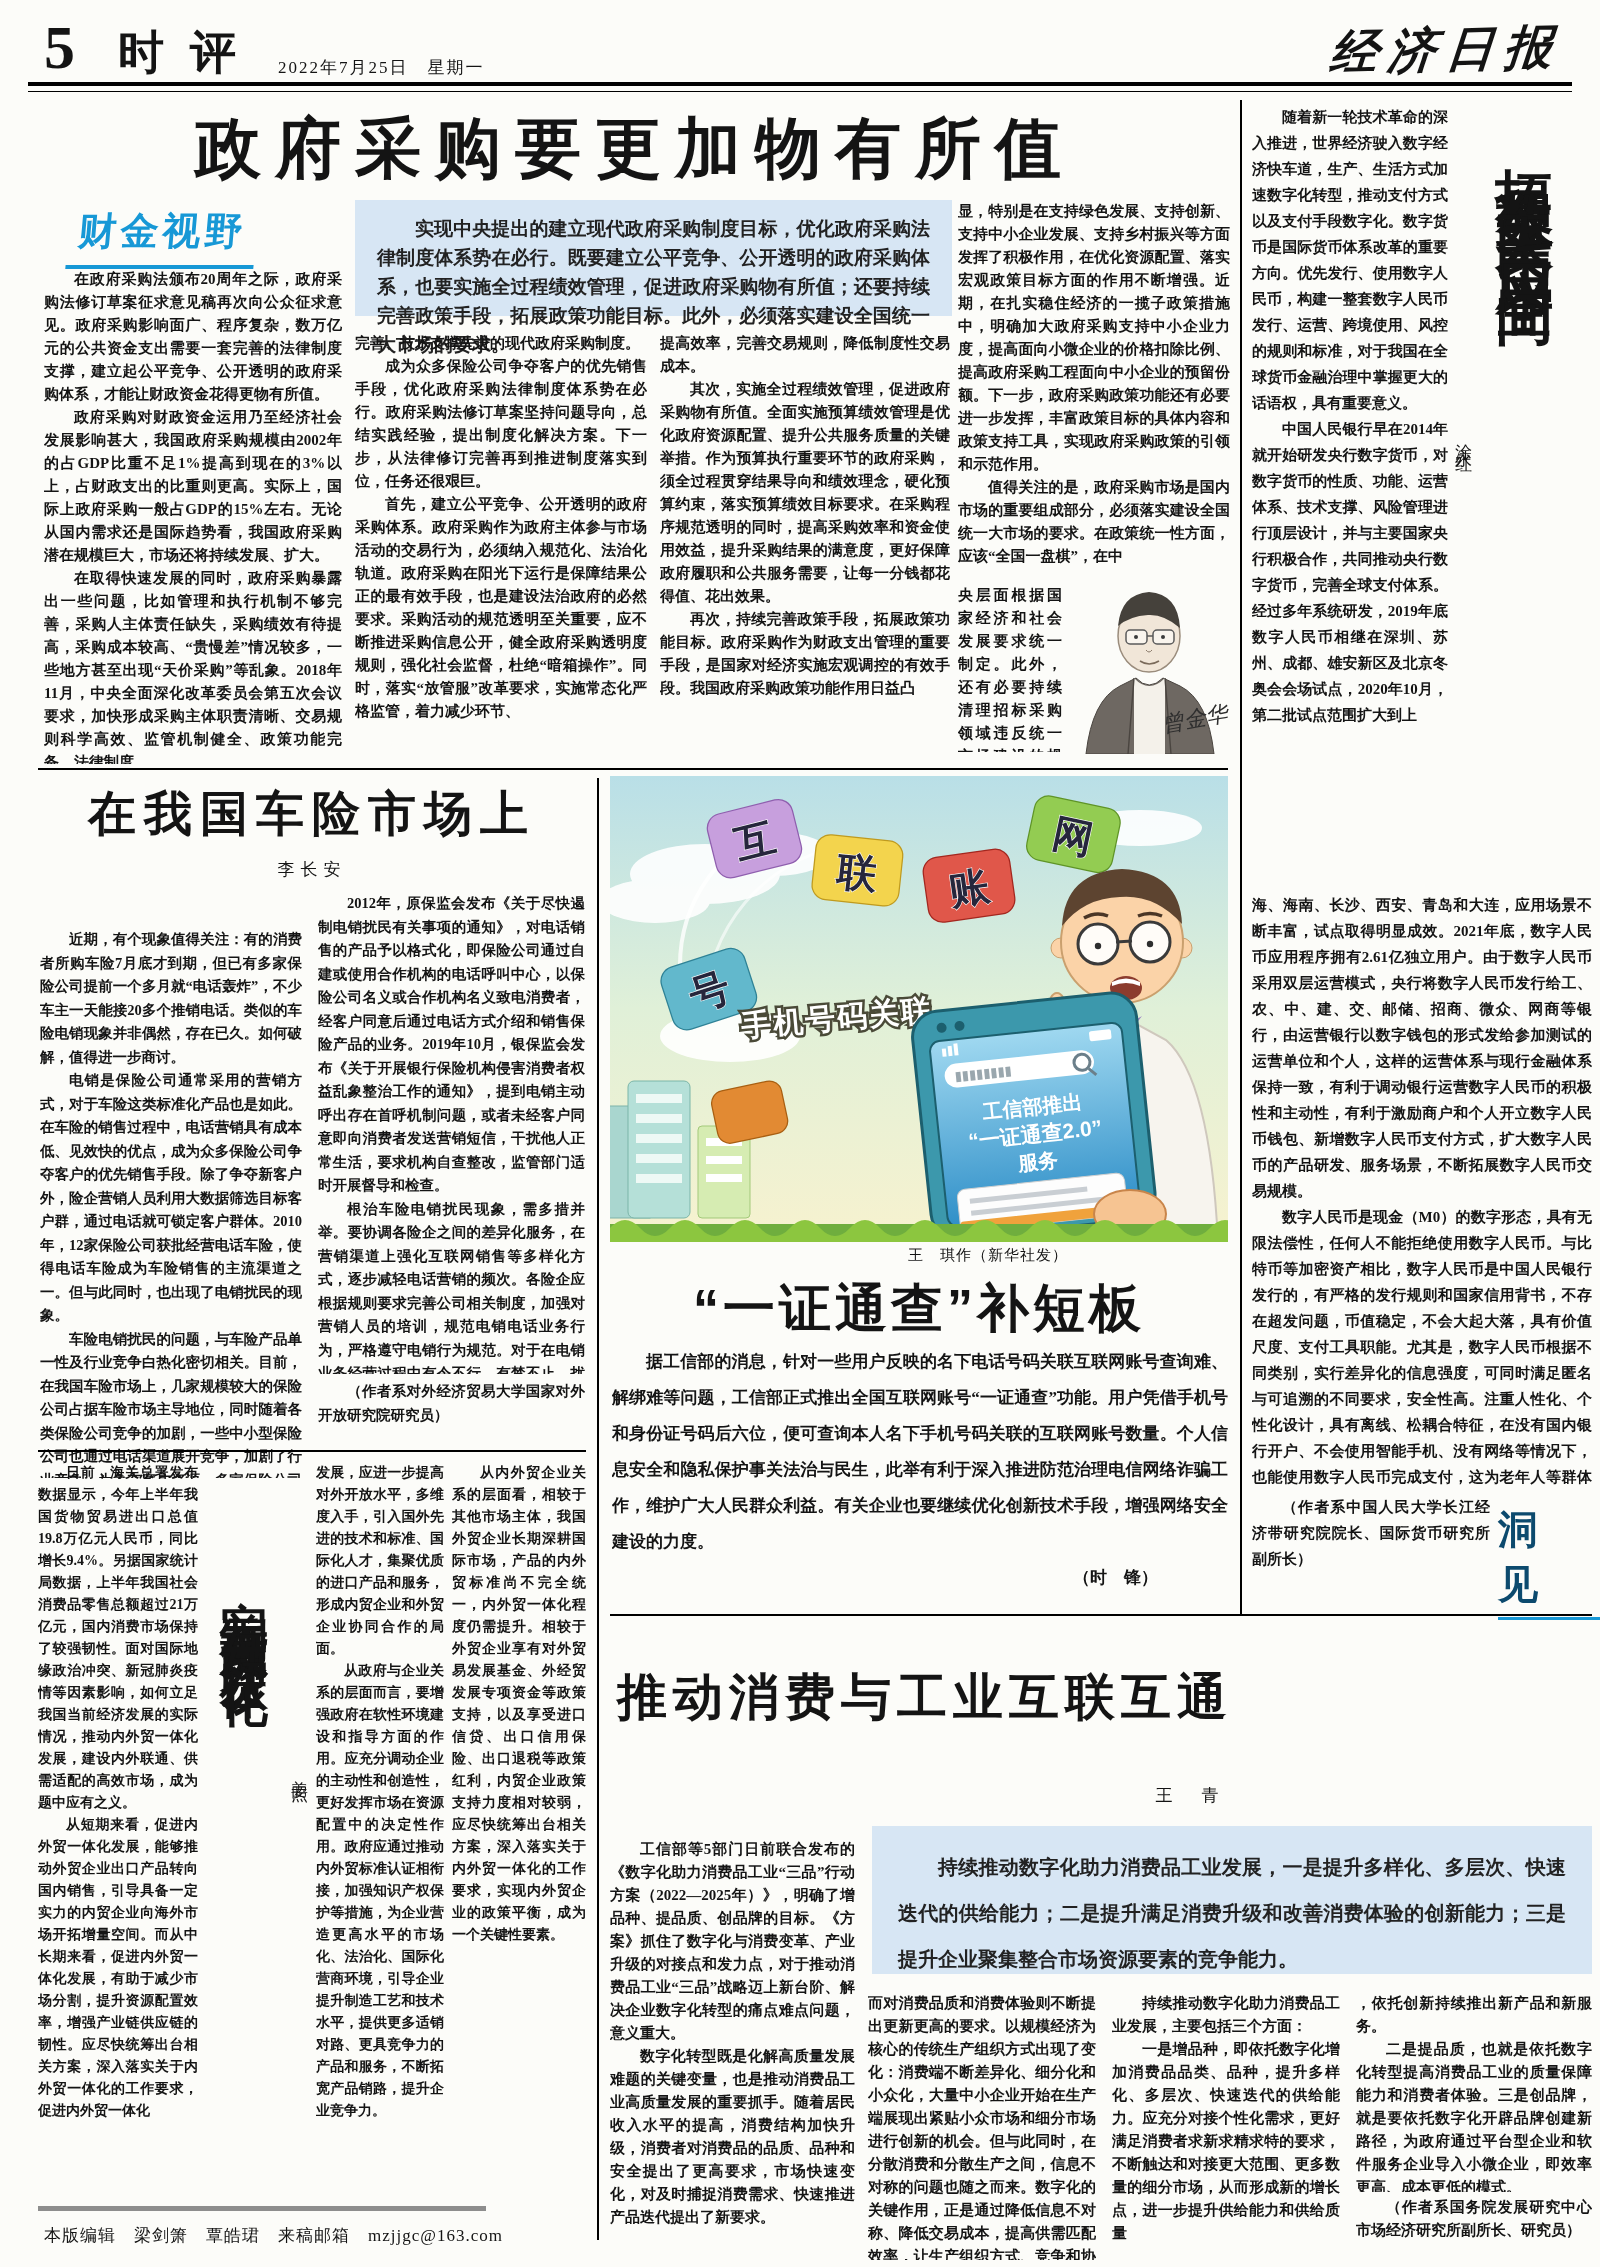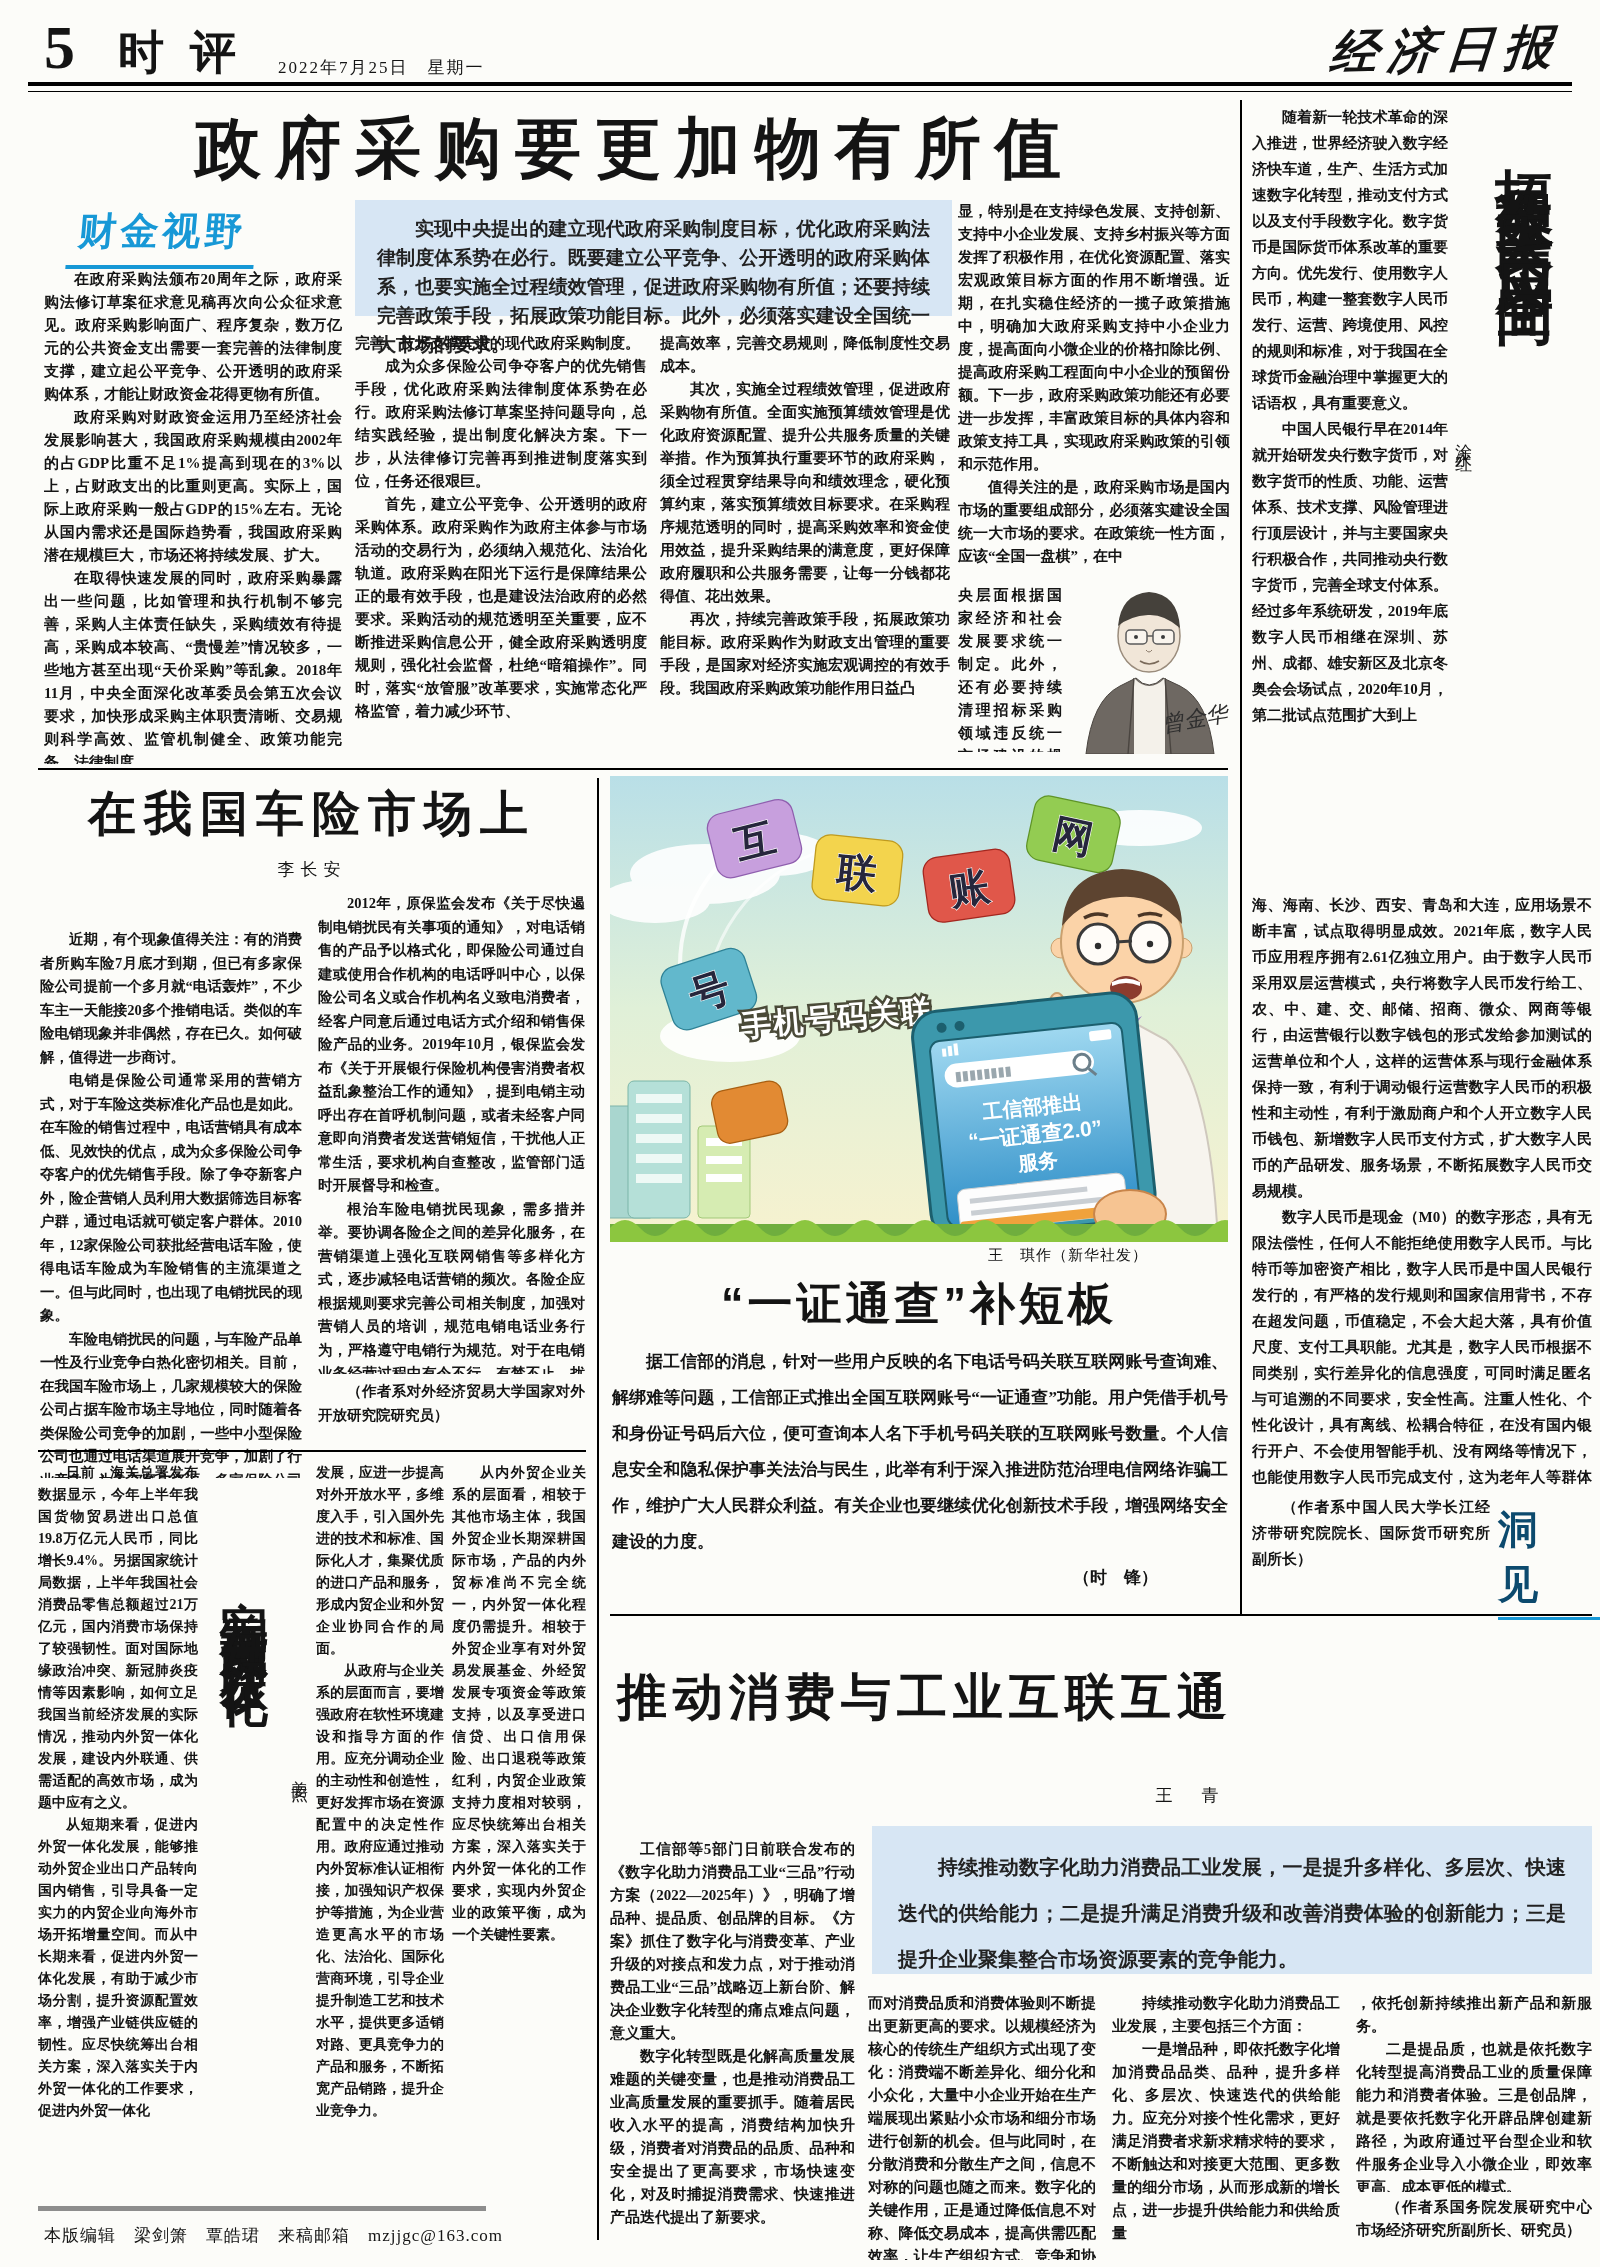--- a/index.html
+++ b/index.html
@@ -17,39 +17,39 @@
   .vrule{background:#000;width:2px;}
   
   .pagenum{font-size:62px;font-weight:900;font-family:"Liberation Serif",serif;}
   .section-name{font-size:46px;font-weight:900;letter-spacing:26px;}
   .date-line{font-size:17px;letter-spacing:2px;}
   .masthead{font-size:48px;font-weight:900;font-style:italic;letter-spacing:10px;transform:rotate(-1.5deg) skewX(-6deg);}
   .dbl-rule{border-top:4px solid #000;border-bottom:1px solid #000;height:5px;}
   
   .main-headline{font-size:66px;font-weight:900;letter-spacing:14px;text-align:center;font-family:"Liberation Sans",sans-serif;}
   .car-headline{font-size:48px;font-weight:900;letter-spacing:8px;text-align:center;}
-  .check-headline{font-size:45px;font-weight:900;letter-spacing:4px;text-align:center;font-family:"Liberation Sans",sans-serif;}
+  .check-headline{font-size:52px;font-weight:900;letter-spacing:4px;text-align:center;font-family:"Liberation Sans",sans-serif;}
   .consume-headline{font-size:50px;font-weight:900;letter-spacing:6px;text-align:center;font-family:"Liberation Sans",sans-serif;}
   .vtitle{writing-mode:vertical-rl;font-family:"Liberation Sans",sans-serif;font-weight:900;}
   .vtitle-right{font-size:58px;letter-spacing:12px;}
   .vtitle-trade{font-size:48px;letter-spacing:8px;}
   .vauthor{writing-mode:vertical-rl;font-size:17px;letter-spacing:6px;}
   .author-line{font-size:17px;text-align:center;letter-spacing:6px;}
   .blue-label{color:#1798d6;font-weight:900;font-family:"Liberation Sans",sans-serif;font-size:38px;
               letter-spacing:4px;border-bottom:4px solid #1798d6;padding:0 10px 8px 10px;transform:skewX(-5deg);}
   .tag-label{color:#0c4a6e;font-weight:900;font-family:"Liberation Sans",sans-serif;font-size:40px;
              letter-spacing:12px;border-bottom:3px solid #1798d6;padding-bottom:5px;}
   .lede-box{background:#d7e6f4;font-family:"Liberation Sans",sans-serif;font-weight:700;color:#222;
             text-align:justify;}
   .lede-main{font-size:19px;line-height:29px;padding:14px 22px;}
   .lede-consume{font-size:20px;line-height:46px;padding:18px 26px;}
   .lede-box p{margin:0;text-indent:2em;}
   .fnote p{text-indent:2em;}
   .sig-right{text-align:right;padding-right:70px;text-indent:0 !important;}
-  .caption{font-size:15px;text-align:center;letter-spacing:1px;}
+  .caption{font-size:15px;text-align:left;letter-spacing:1px;}
   .gray-rule{background:#8d8d8d;height:5px;}
   .editor-line{font-size:17px;letter-spacing:1px;}
 </style>
 </head>
 <body>
 
 <div class="page">
 
   <div class="abs pagenum" style="left:44px;top:12px;">5</div>
   <div class="abs section-name" style="left:118px;top:22px;">时评</div>

